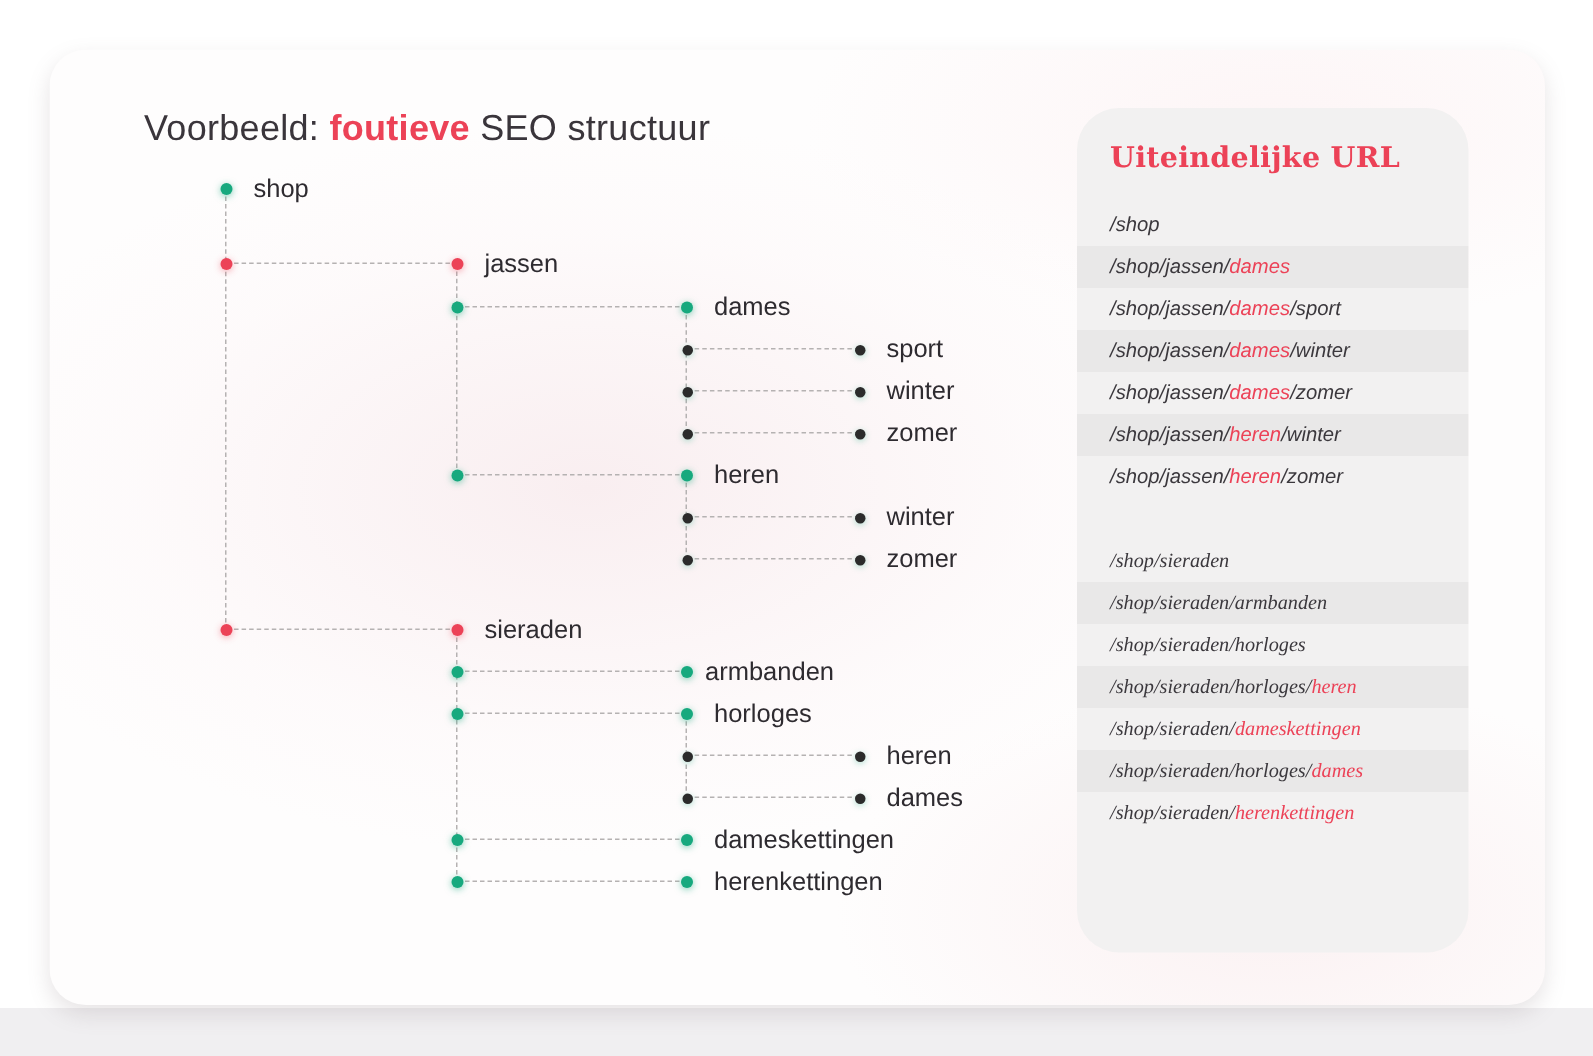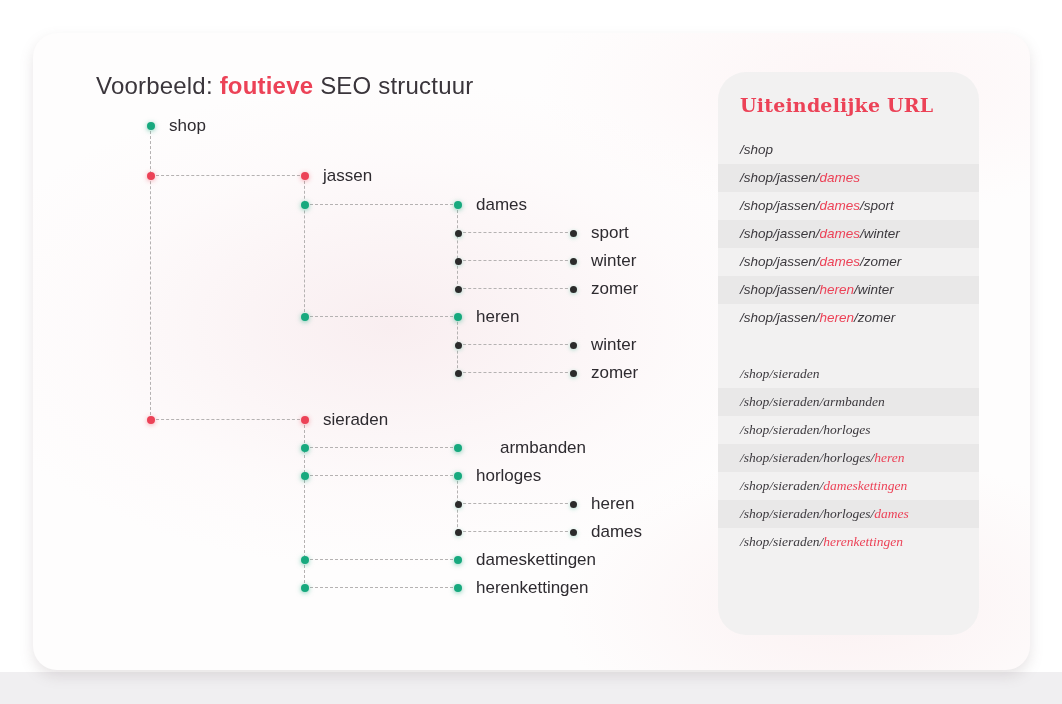--- a/index.html
+++ b/index.html
@@ -128,21 +128,21 @@
       <div class="dot black" style="left: 569.5px; top: 341.5px; width: 7px; height: 7px;"></div>
       <div class="tree-label" style="left: 591px; top: 333px;">winter</div>
       <div class="dot black" style="left: 454.5px; top: 369.5px; width: 7px; height: 7px;"></div>
       <div class="dot black" style="left: 569.5px; top: 369.5px; width: 7px; height: 7px;"></div>
       <div class="tree-label" style="left: 591px; top: 361px;">zomer</div>
       <div class="dot red" style="left: 147px; top: 416px; width: 8px; height: 8px;"></div>
       <div class="dot red" style="left: 301px; top: 416px; width: 8px; height: 8px;"></div>
       <div class="tree-label" style="left: 323px; top: 408px;">sieraden</div>
       <div class="dot green" style="left: 301px; top: 444px; width: 8px; height: 8px;"></div>
       <div class="dot green" style="left: 454px; top: 444px; width: 8px; height: 8px;"></div>
-      <div class="tree-label" style="left: 500px; top: 436px;">armbanden</div>
+      <div class="tree-label" style="left: 470px; top: 436px;">armbanden</div>
       <div class="dot green" style="left: 301px; top: 472px; width: 8px; height: 8px;"></div>
       <div class="dot green" style="left: 454px; top: 472px; width: 8px; height: 8px;"></div>
       <div class="tree-label" style="left: 476px; top: 464px;">horloges</div>
       <div class="dot black" style="left: 454.5px; top: 500.5px; width: 7px; height: 7px;"></div>
       <div class="dot black" style="left: 569.5px; top: 500.5px; width: 7px; height: 7px;"></div>
       <div class="tree-label" style="left: 591px; top: 492px;">heren</div>
       <div class="dot black" style="left: 454.5px; top: 528.5px; width: 7px; height: 7px;"></div>
       <div class="dot black" style="left: 569.5px; top: 528.5px; width: 7px; height: 7px;"></div>
       <div class="tree-label" style="left: 591px; top: 520px;">dames</div>
       <div class="dot green" style="left: 301px; top: 556px; width: 8px; height: 8px;"></div>

